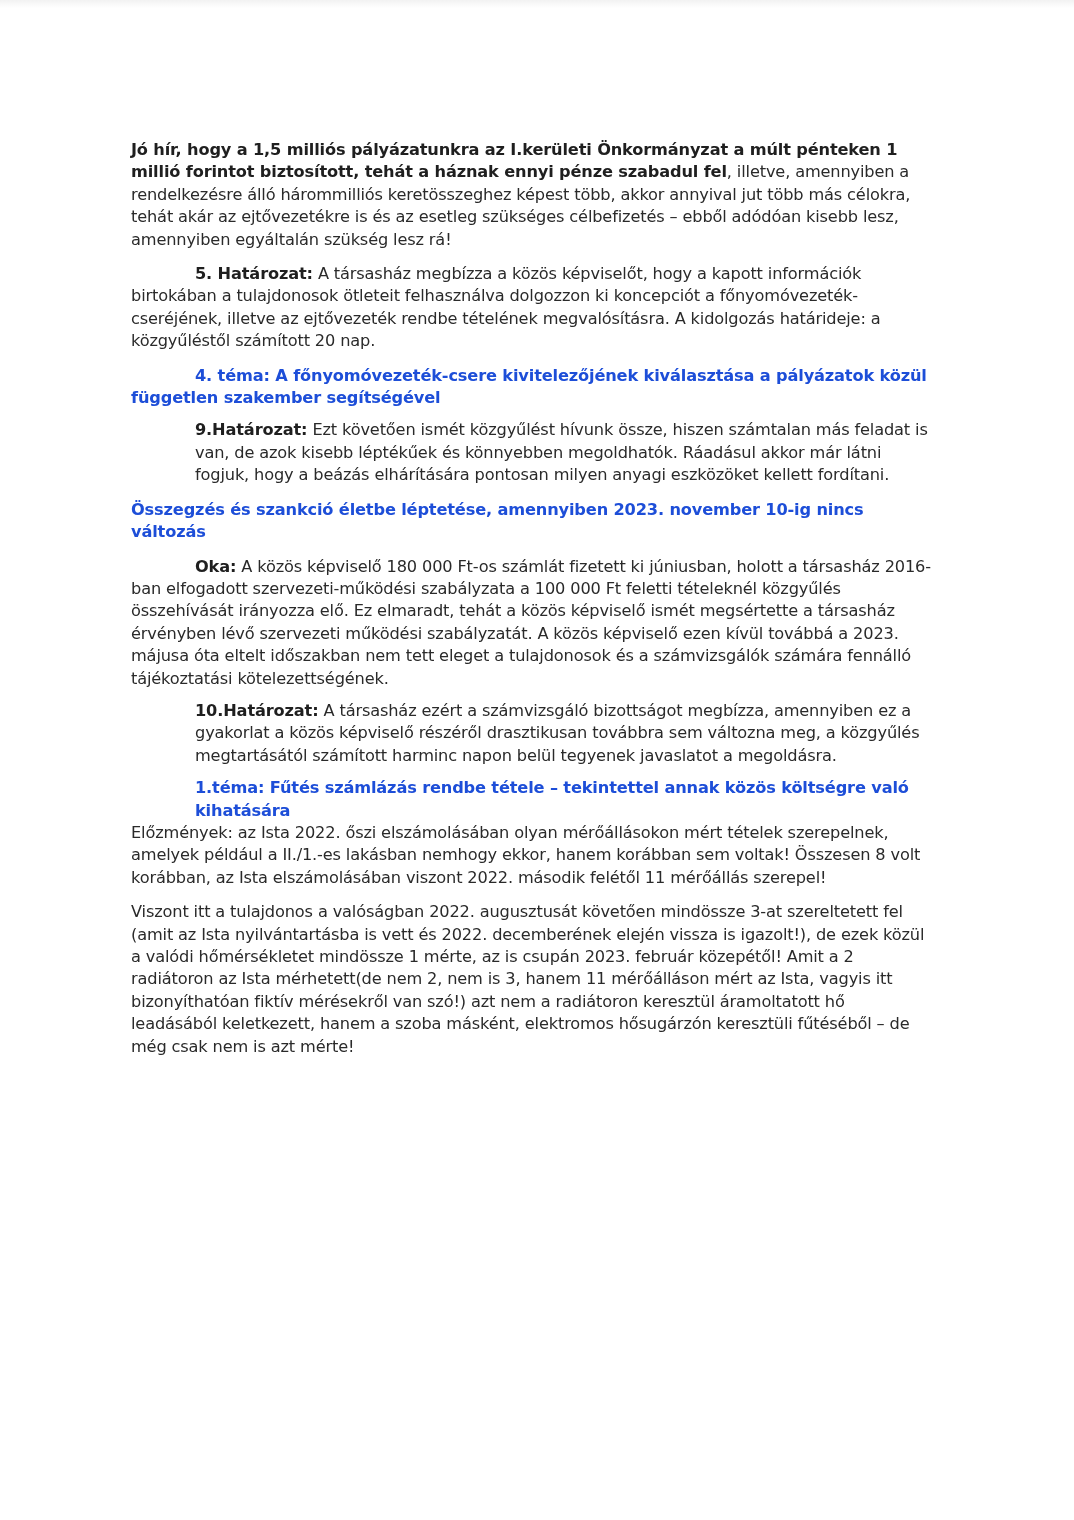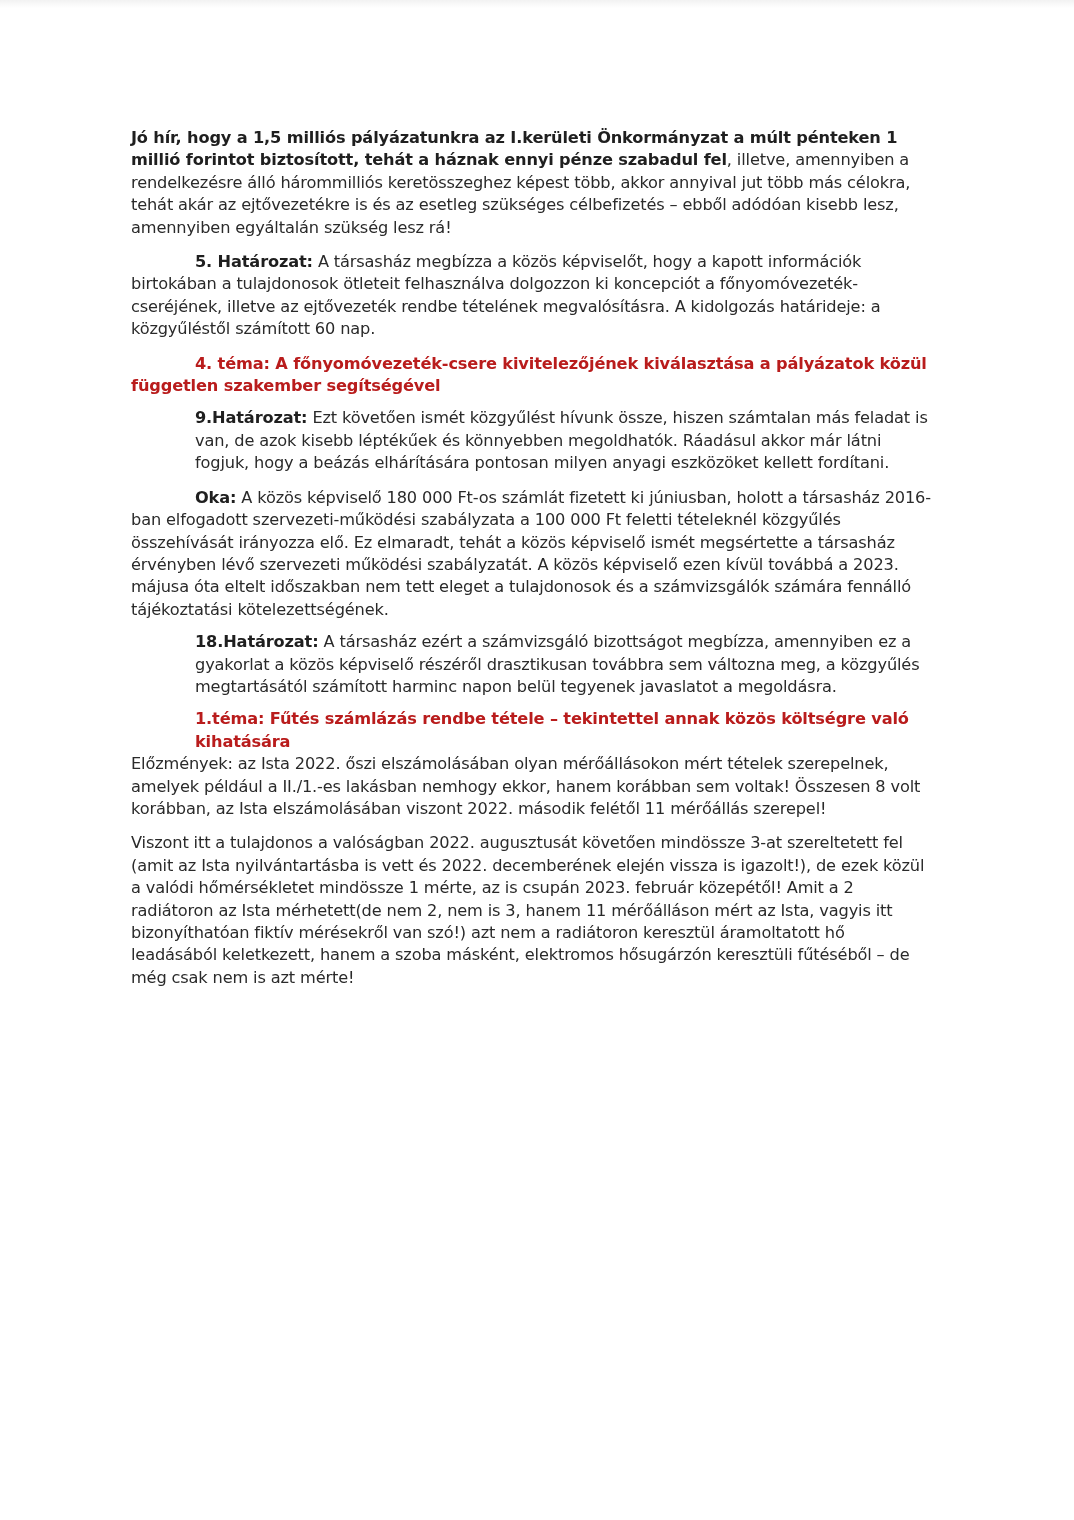--- a/index.html
+++ b/index.html
@@ -1,52 +1,53 @@
 <!DOCTYPE html>
 <html><head>
   <meta charset="utf-8">
   <style>
     html, body { margin: 0; padding: 0; background: #ffffff; }
     body { width: 1074px; height: 1520px; position: relative; overflow: hidden; }
     .topline { position: absolute; left: 0; top: 0; width: 1074px; height: 8px; background: linear-gradient(#f2f2f2, #ffffff); }
     .page {
-      position: absolute; left: 131px; top: 127px; width: 800px;
+      position: absolute; left: 131px; top: 139px; width: 800px;
       font-family: "DejaVu Sans", sans-serif;
       font-size: 16.2px; line-height: 22.4px; color: #2a2a2a;
       letter-spacing: -0.15px;
     }
     p { margin: 0; }
     b { font-weight: bold; color: #1f1f1f; }
     .gap2 { margin-top: 12px; }
     .fi { text-indent: 64px; }
     .blk { padding-left: 64px; margin-top: 10px; }
     .t5 { text-indent: 127px; }
-    .h { font-weight: bold; color: #b91c1c; }
+    .h { font-weight: bold; color: #1d4ed8; }
   </style>
 </head>
 <body>
 
 <div class="topline"></div>
 
 <div class="page">
 
   <p style="width:800px;"><b>Jó hír, hogy a 1,5 milliós pályázatunkra az I.kerületi Önkormányzat a múlt pénteken 1 millió forintot biztosított, tehát a háznak ennyi pénze szabadul fel</b><span>, illetve, amennyiben a rendelkezésre álló hárommilliós keretösszeghez képest több, akkor annyival jut több más célokra, tehát akár az ejtővezetékre is és az esetleg szükséges célbefizetés – ebből adódóan kisebb lesz, amennyiben egyáltalán szükség lesz rá!</span></p>
 
-  <p class="gap2 fi"><b>5. Határozat:</b><span> A társasház megbízza a közös képviselőt, hogy a kapott információk birtokában a tulajdonosok ötleteit felhasználva dolgozzon ki koncepciót a főnyomóvezeték-cseréjének, illetve az ejtővezeték rendbe tételének megvalósításra. A kidolgozás határideje: a közgyűléstől számított 60 nap.</span></p>
+  <p class="gap2 fi"><b>5. Határozat:</b><span> A társasház megbízza a közös képviselőt, hogy a kapott információk birtokában a tulajdonosok ötleteit felhasználva dolgozzon ki koncepciót a főnyomóvezeték-cseréjének, illetve az ejtővezeték rendbe tételének megvalósításra. A kidolgozás határideje: a közgyűléstől számított 20 nap.</span></p>
 
   <p class="gap2 fi h">4. téma: A főnyomóvezeték-csere kivitelezőjének kiválasztása a pályázatok közül független szakember segítségével</p>
 
 
   <p class="gap2 blk"><b>9.Határozat:</b><span> Ezt követően ismét közgyűlést hívunk össze, hiszen számtalan más feladat is van, de azok kisebb léptékűek és könnyebben megoldhatók. Ráadásul akkor már látni fogjuk, hogy a beázás elhárítására pontosan milyen anyagi eszközöket kellett fordítani.</span></p>
 
 
+  <p class="gap2 h">Összegzés és szankció életbe léptetése, amennyiben 2023. november 10-ig nincs változás</p>
 
   <p class="gap2 fi"><b>Oka:</b><span> A közös képviselő 180 000 Ft-os számlát fizetett ki júniusban, holott a társasház 2016-ban elfogadott szervezeti-működési szabályzata a 100 000 Ft feletti tételeknél közgyűlés összehívását irányozza elő. Ez elmaradt, tehát a közös képviselő ismét megsértette a társasház érvényben lévő szervezeti működési szabályzatát. A közös képviselő ezen kívül továbbá a 2023. májusa óta eltelt időszakban nem tett eleget a tulajdonosok és a számvizsgálók számára fennálló tájékoztatási kötelezettségének.</span></p>
 
-  <p class="gap2 blk"><b>18.Határozat:</b><span> A társasház ezért a számvizsgáló bizottságot megbízza, amennyiben ez a gyakorlat a közös képviselő részéről drasztikusan továbbra sem változna meg, a közgyűlés megtartásától számított harminc napon belül tegyenek javaslatot a megoldásra.</span></p>
+  <p class="gap2 blk"><b>10.Határozat:</b><span> A társasház ezért a számvizsgáló bizottságot megbízza, amennyiben ez a gyakorlat a közös képviselő részéről drasztikusan továbbra sem változna meg, a közgyűlés megtartásától számított harminc napon belül tegyenek javaslatot a megoldásra.</span></p>
 
   <p class="gap2 blk h">1.téma: Fűtés számlázás rendbe tétele – tekintettel annak közös költségre való kihatására</p>
 
 
   <p>Előzmények: az Ista 2022. őszi elszámolásában olyan mérőállásokon mért tételek szerepelnek, amelyek például a II./1.-es lakásban nemhogy ekkor, hanem korábban sem voltak! Összesen 8 volt korábban, az Ista elszámolásában viszont 2022. második felétől 11 mérőállás szerepel!</p>
 
   <p class="gap2">Viszont itt a tulajdonos a valóságban 2022. augusztusát követően mindössze 3-at szereltetett fel (amit az Ista nyilvántartásba is vett és 2022. decemberének elején vissza is igazolt!), de ezek közül a valódi hőmérsékletet mindössze 1 mérte, az is csupán 2023. február közepétől! Amit a 2 radiátoron az Ista mérhetett(de nem 2, nem is 3, hanem 11 mérőálláson mért az Ista, vagyis itt bizonyíthatóan fiktív mérésekről van szó!) azt nem a radiátoron keresztül áramoltatott hő leadásából keletkezett, hanem a szoba másként, elektromos hősugárzón keresztüli fűtéséből – de még csak nem is azt mérte!</p>
 
 </div>
 

